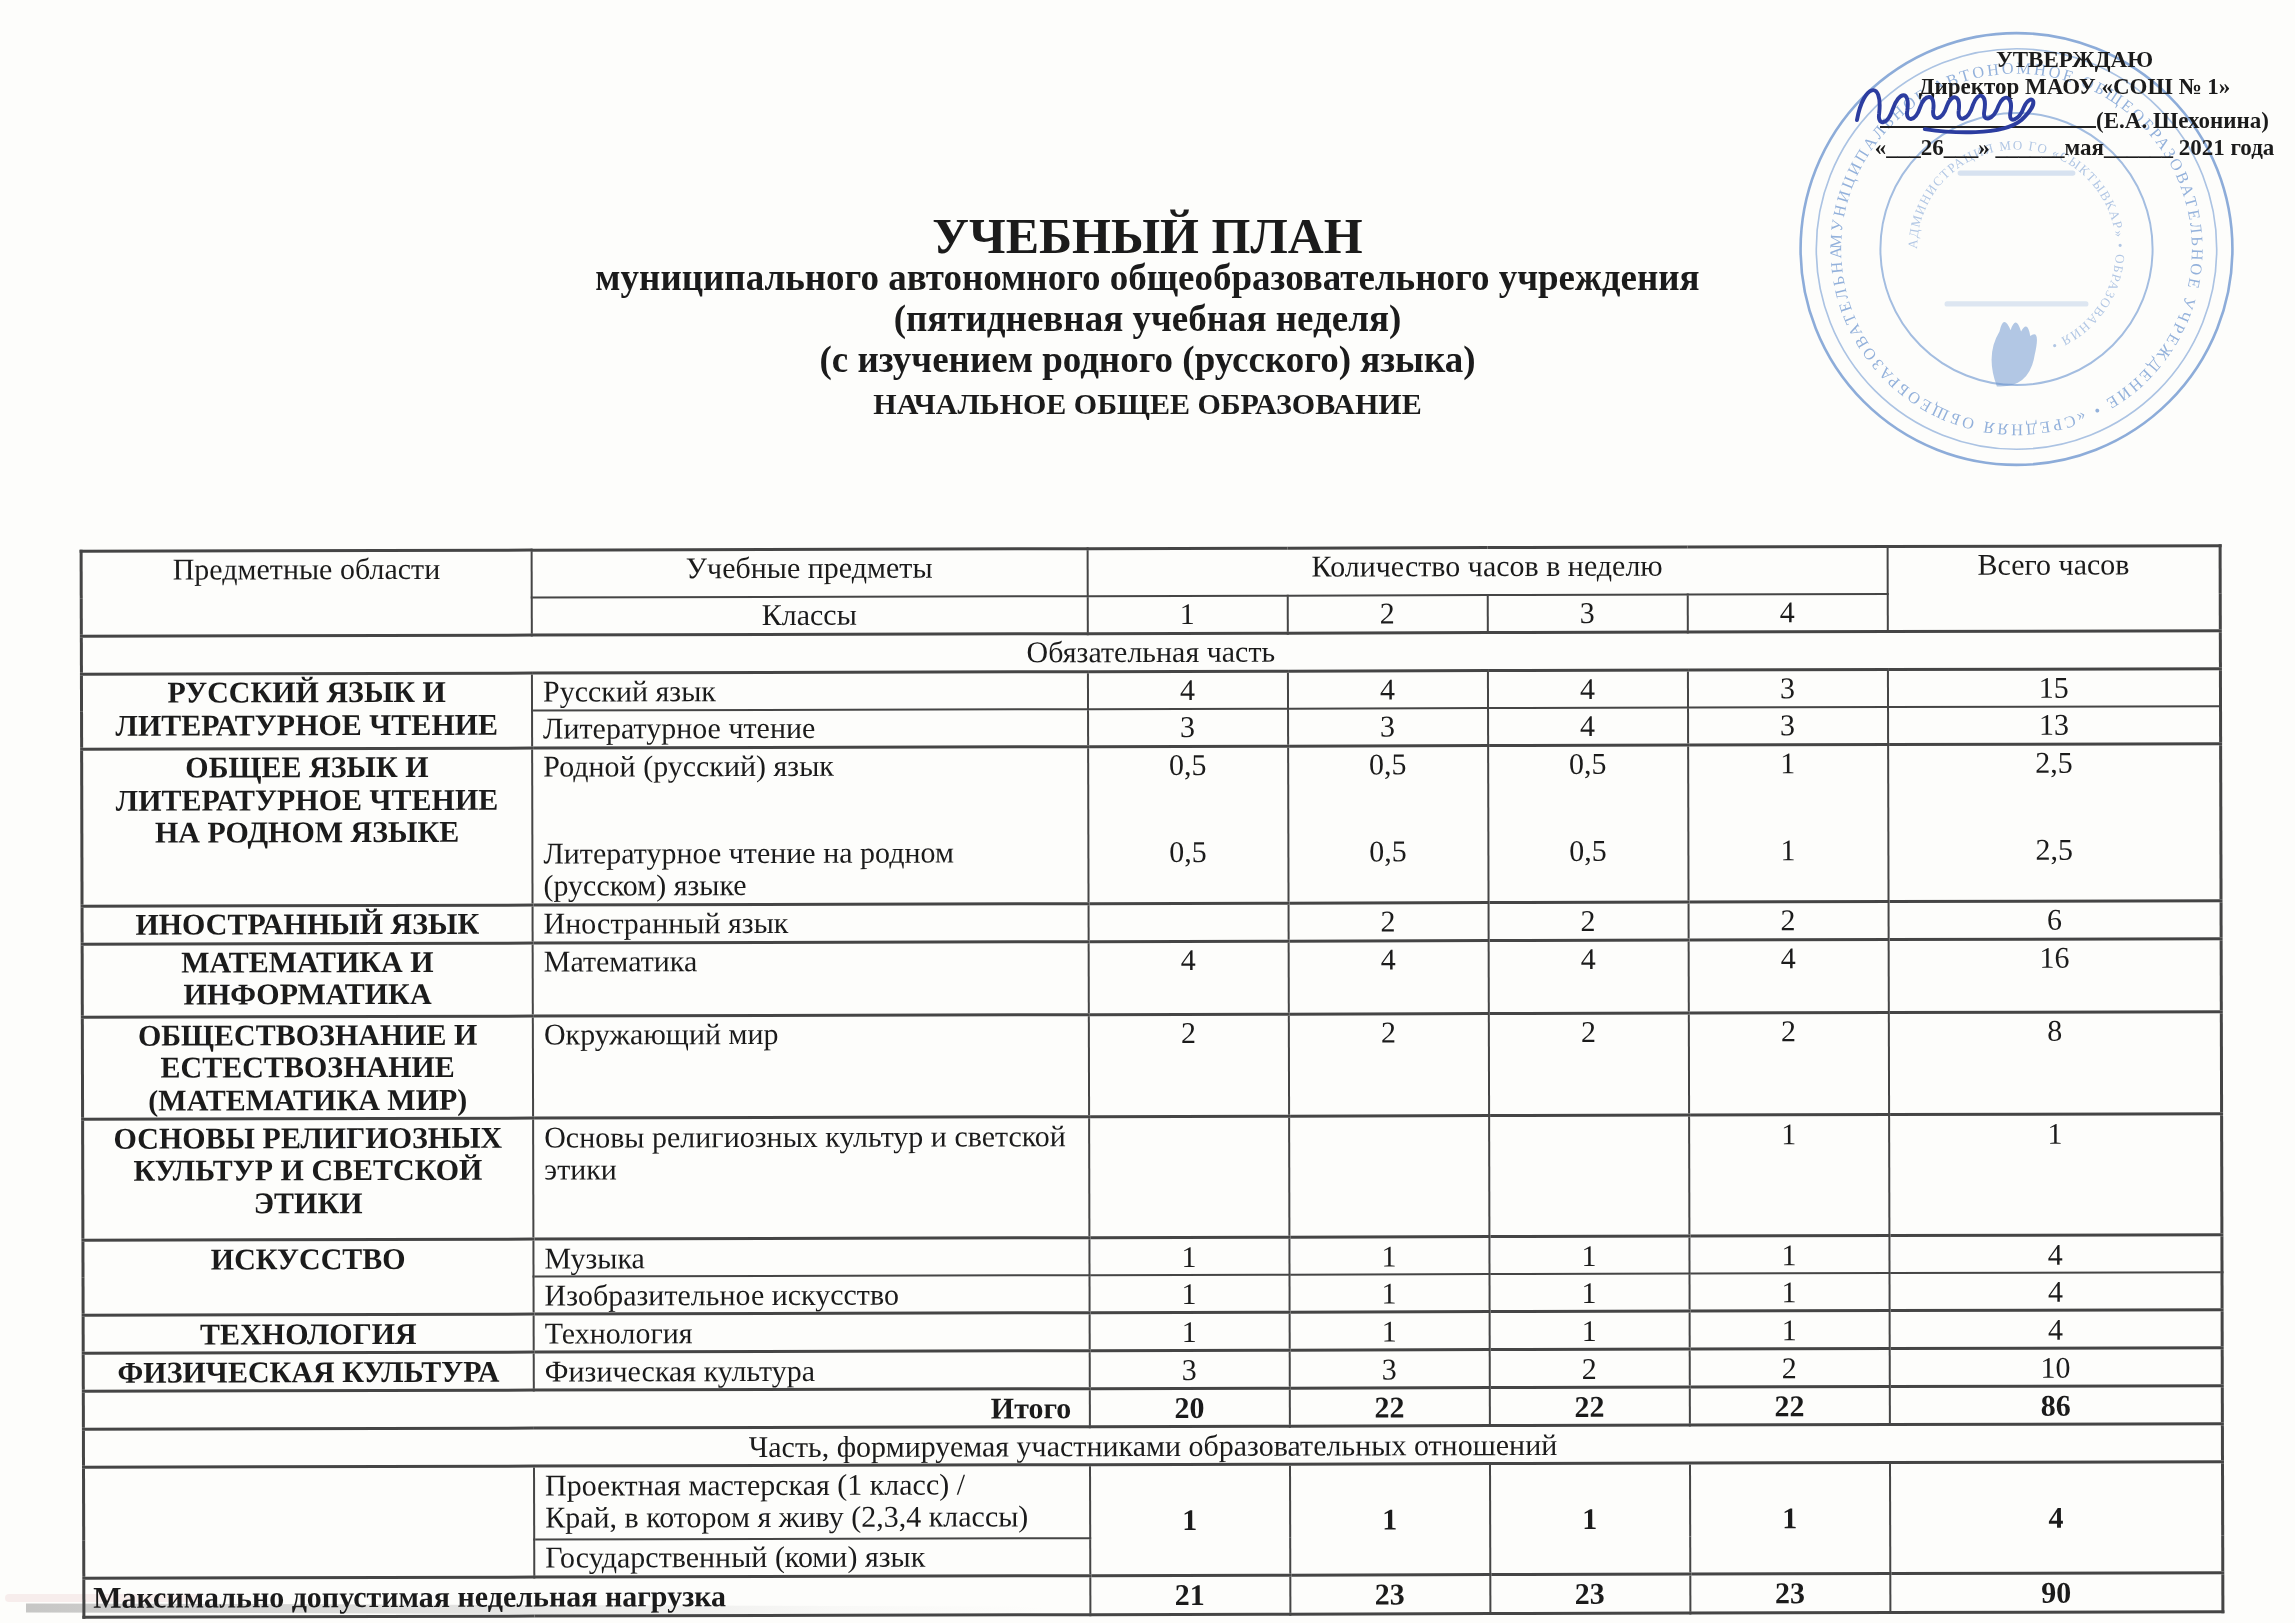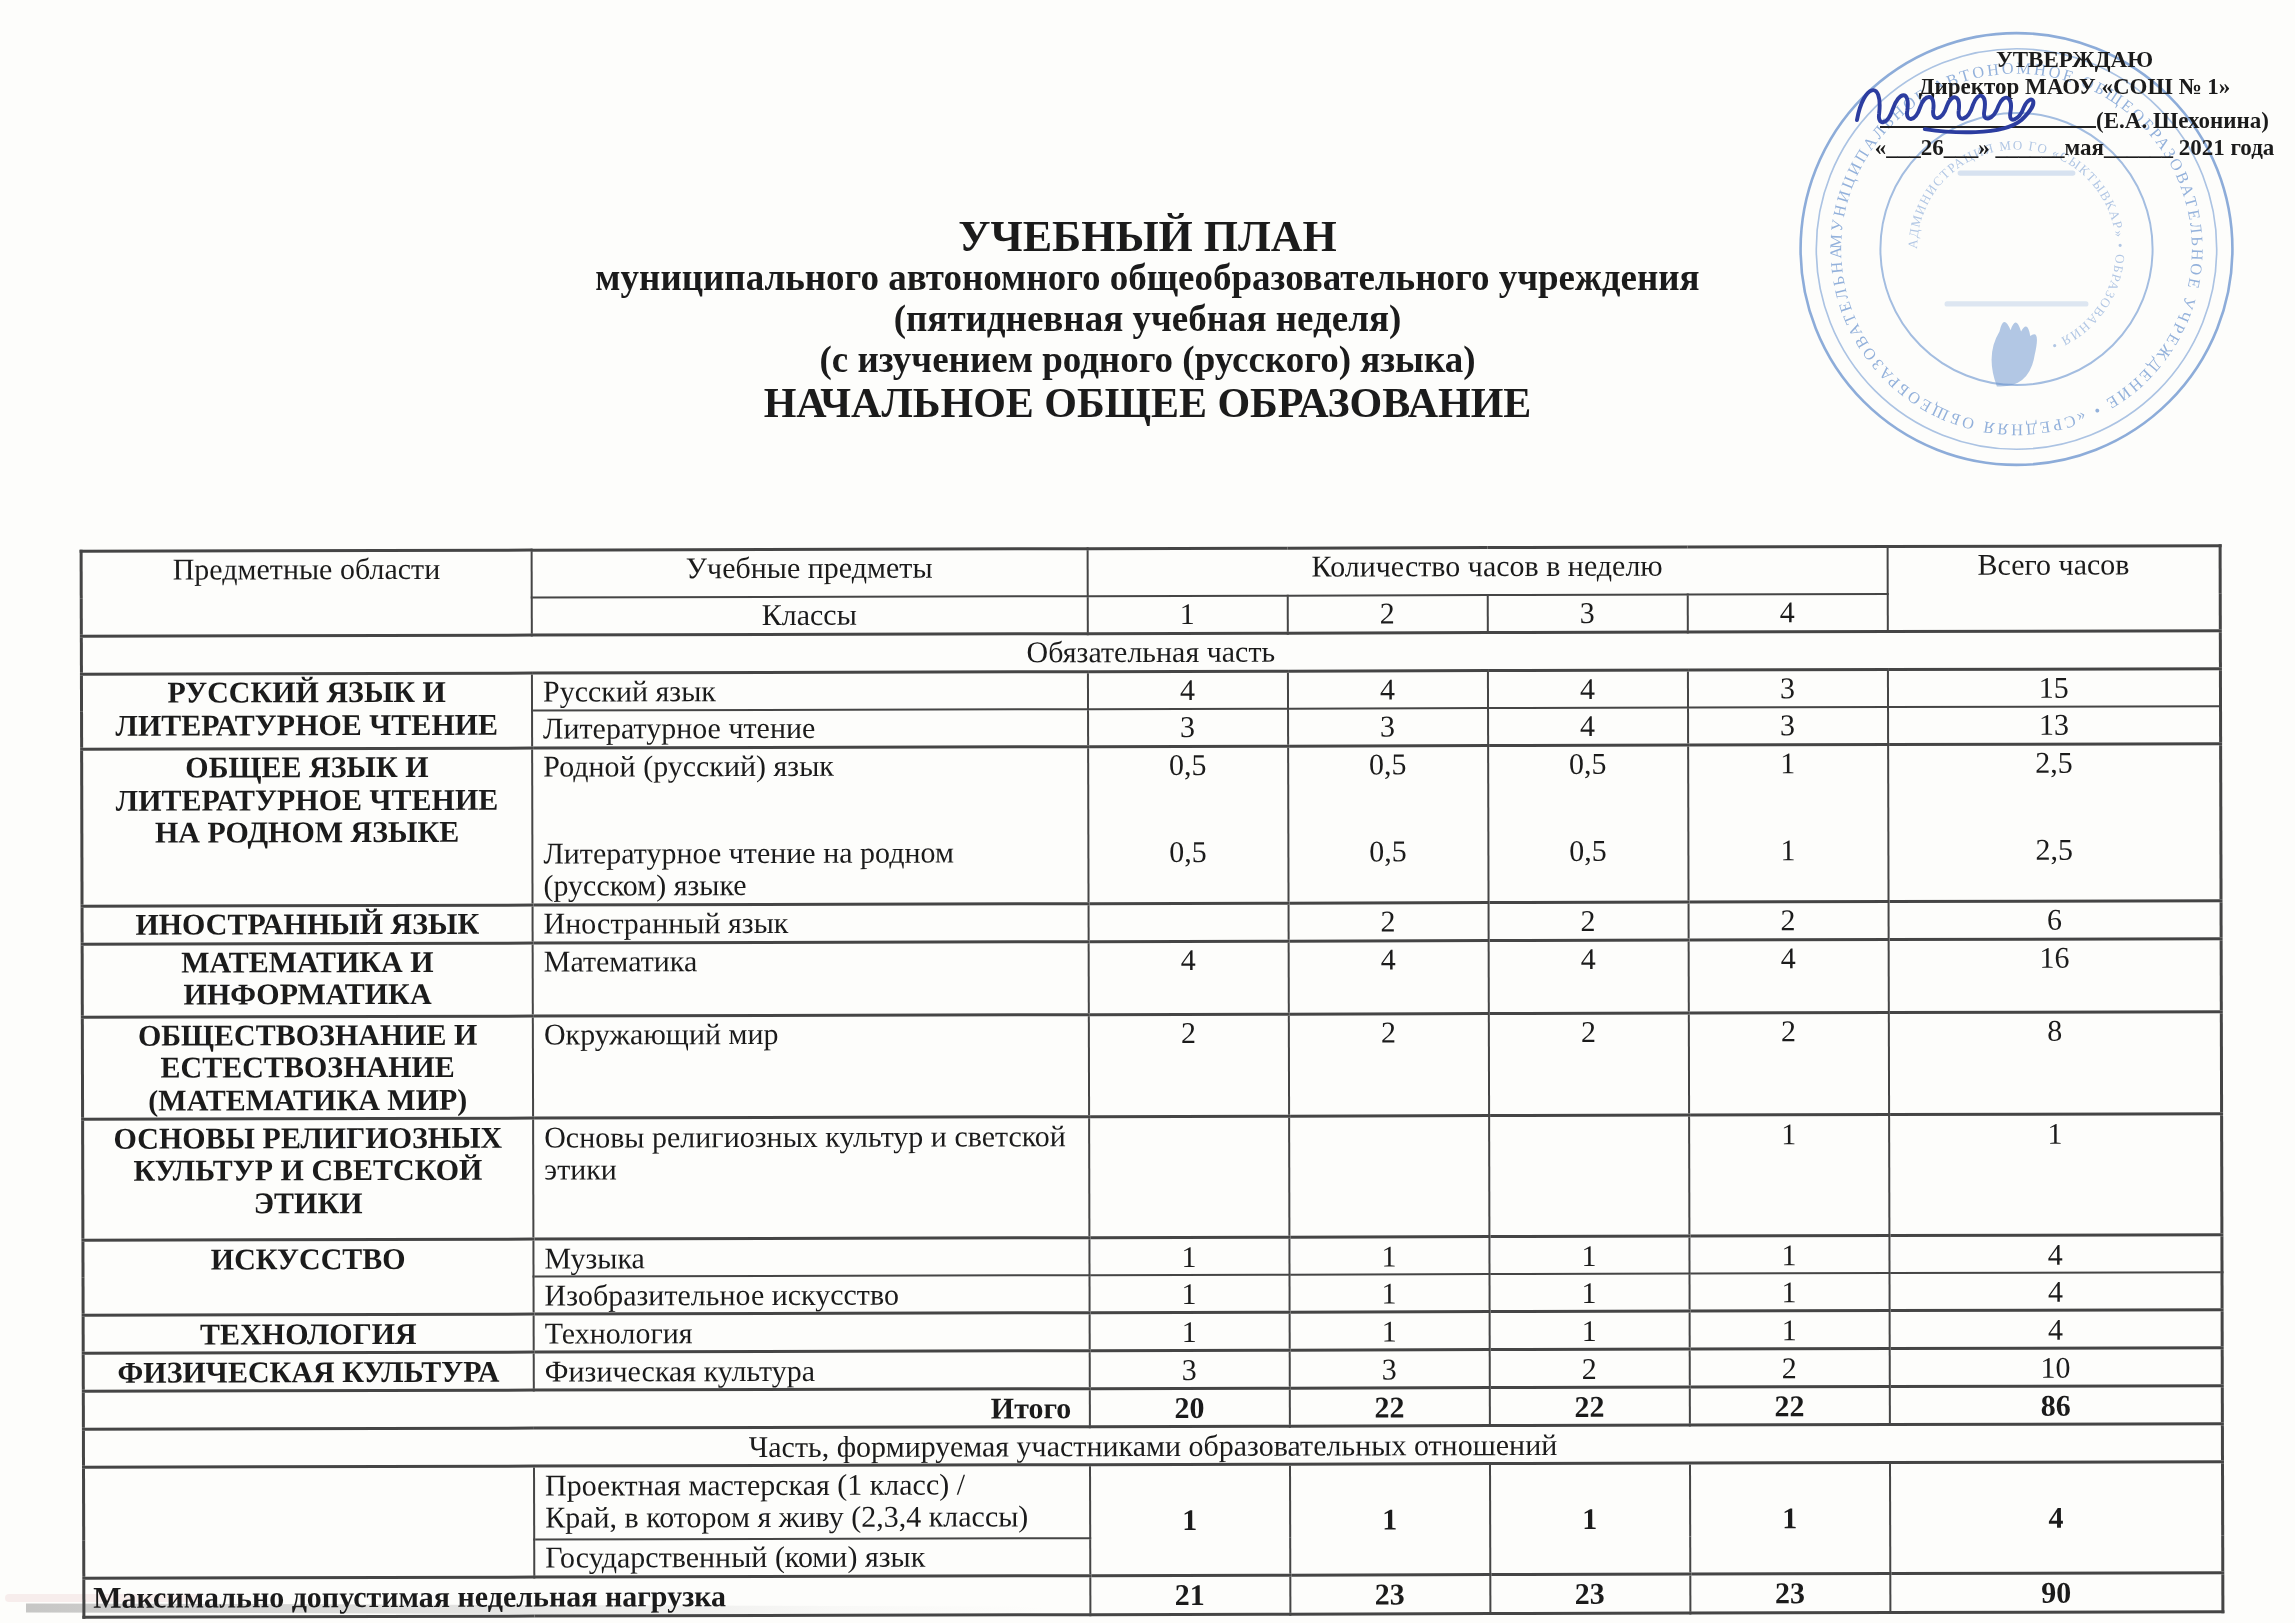--- a/index.html
+++ b/index.html
@@ -10,23 +10,23 @@
             font-weight:bold;font-size:23px;line-height:27px;z-index:3;}
   .sig-row{position:relative;display:flex;justify-content:center;align-items:baseline;height:34px;}
   .sig-rule{width:216px;border-bottom:2px solid #222;height:26px;}
   .sig-svg{position:absolute;left:-6.5px;top:-27.5px;}
   
   .stamp{position:absolute;top:19.6px;left:1761px;z-index:1;opacity:.85;}
   
   .title{position:absolute;top:216px;left:0;width:2295px;text-align:center;
          font-weight:bold;z-index:2;}
   .title div{line-height:41px;}
-  .t-main{font-size:44px;}
+  .t-main{font-size:50px;}
   .t-sub{font-size:37px;}
-  .t-last{font-size:42px;padding-top:2.6px;}
+  .t-last{font-size:30px;padding-top:2.6px;}
   
   .doc-table{position:absolute;top:547px;left:81px;width:2140px;z-index:2;
              border-collapse:collapse;table-layout:fixed;transform:rotate(-0.15deg);}
   .doc-table td,.doc-table th{border:2px solid #454545;padding:1.3px 6.5px;
              vertical-align:top;font-size:30px;line-height:1.08;font-weight:normal;
              overflow:hidden;}
   .doc-table{border:3.9px solid #454545;}
   tr.thick td,tr.thick th{border-top-width:3.9px;}
   th{font-weight:bold;text-align:center;}
   td.area{font-weight:bold;text-align:center;}

